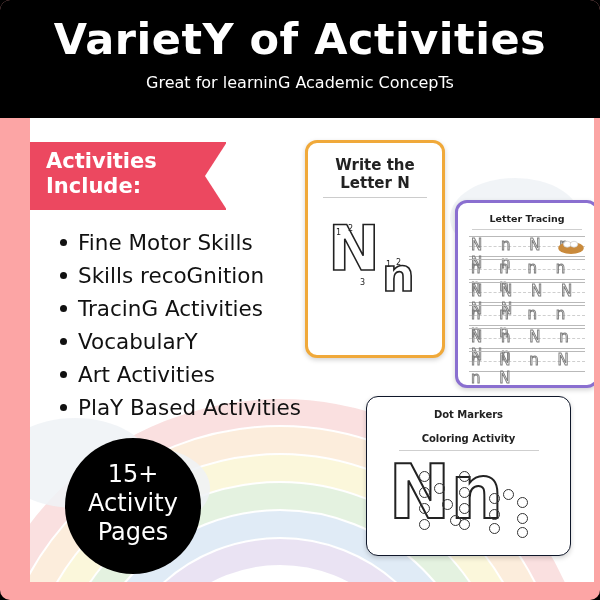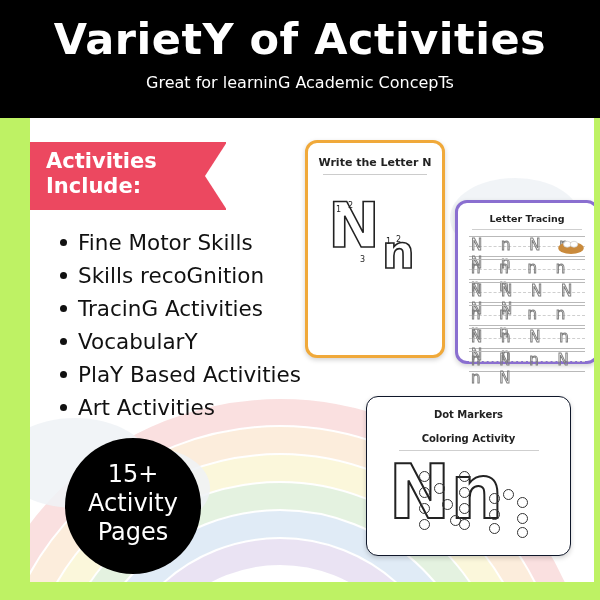--- a/index.html
+++ b/index.html
@@ -10,22 +10,23 @@
   body {
     width: 600px;
     height: 600px;
     font-family: "DejaVu Sans", sans-serif;
     overflow: hidden;
   }
   .canvas {
     position: relative;
     width: 600px;
     height: 600px;
-    background: #bef264;
+    background: #fca5a5;
     overflow: hidden;
+    border-radius: 10px;
   }
 
   
   .header {
     position: absolute;
     left: 0; top: 0;
     width: 600px;
     height: 118px;
     background: #000000;
     text-align: center;
@@ -176,21 +177,21 @@
 
   
   .card-write {
     left: 275px;
     top: 22px;
     width: 140px;
     height: 218px;
     border: 3px solid #f0a93a;
   }
   .card-write .card-title {
-    font-size: 11px;
+    font-size: 15px;
     margin-top: 13px;
   }
   .card-write .rule {
     width: 104px;
     height: 1px;
     background: #cccccc;
     margin: 5px auto 0;
   }
   .trace-box {
     position: relative;
@@ -204,21 +205,21 @@
     font-weight: bold;
     color: transparent;
     -webkit-text-stroke: 1.6px #222;
   }
 
   
   .card-trace {
     left: 425px;
     top: 82px;
     width: 144px;
-    height: 164px;
+    height: 188px;
     border: 3px solid #8a6fd0;
   }
   .card-trace .card-title {
     font-size: 9.5px;
     margin-top: 10px;
   }
   .card-trace .rule {
     width: 110px;
     height: 1px;
     background: #cfcfcf;
@@ -340,22 +341,22 @@
     <div class="ribbon">
       <div>Activities</div>
       <div>Include:</div>
     </div>
 
     <ul class="list">
       <li>Fine Motor Skills</li>
       <li>Skills recoGnition</li>
       <li>TracinG Activities</li>
       <li>VocabularY</li>
+      <li>Art Activities</li>
       <li>PlaY Based Activities</li>
-      <li>Art Activities</li>
     </ul>
 
     <div class="badge">
       <div>15+</div>
       <div>Activity</div>
       <div>Pages</div>
     </div>
 
     <div class="card card-write">
       <div class="card-title">Write the Letter N</div>

